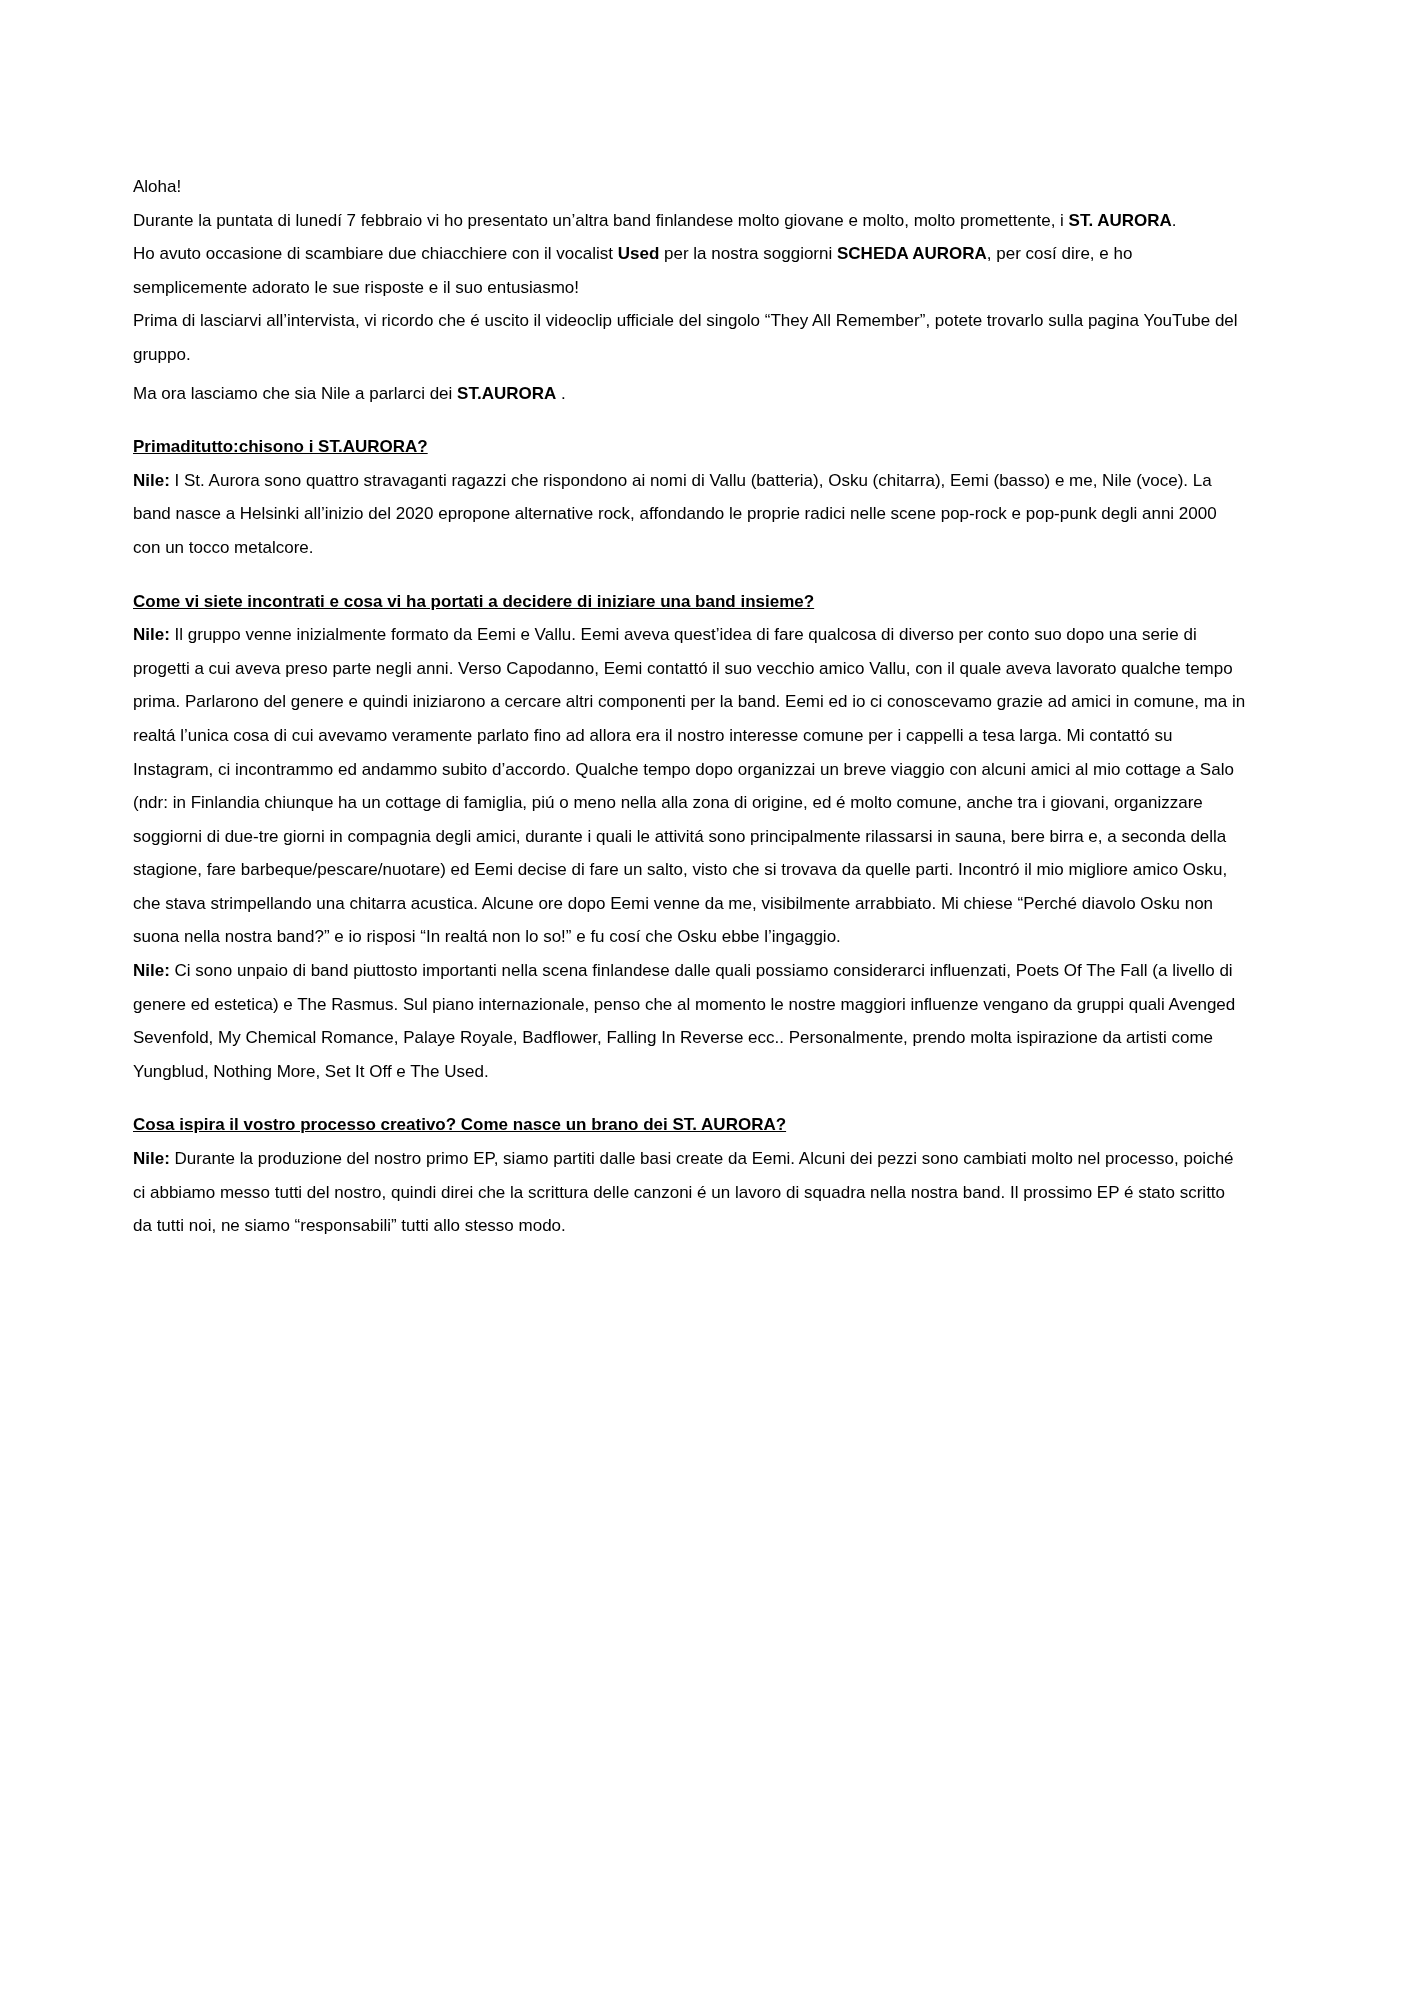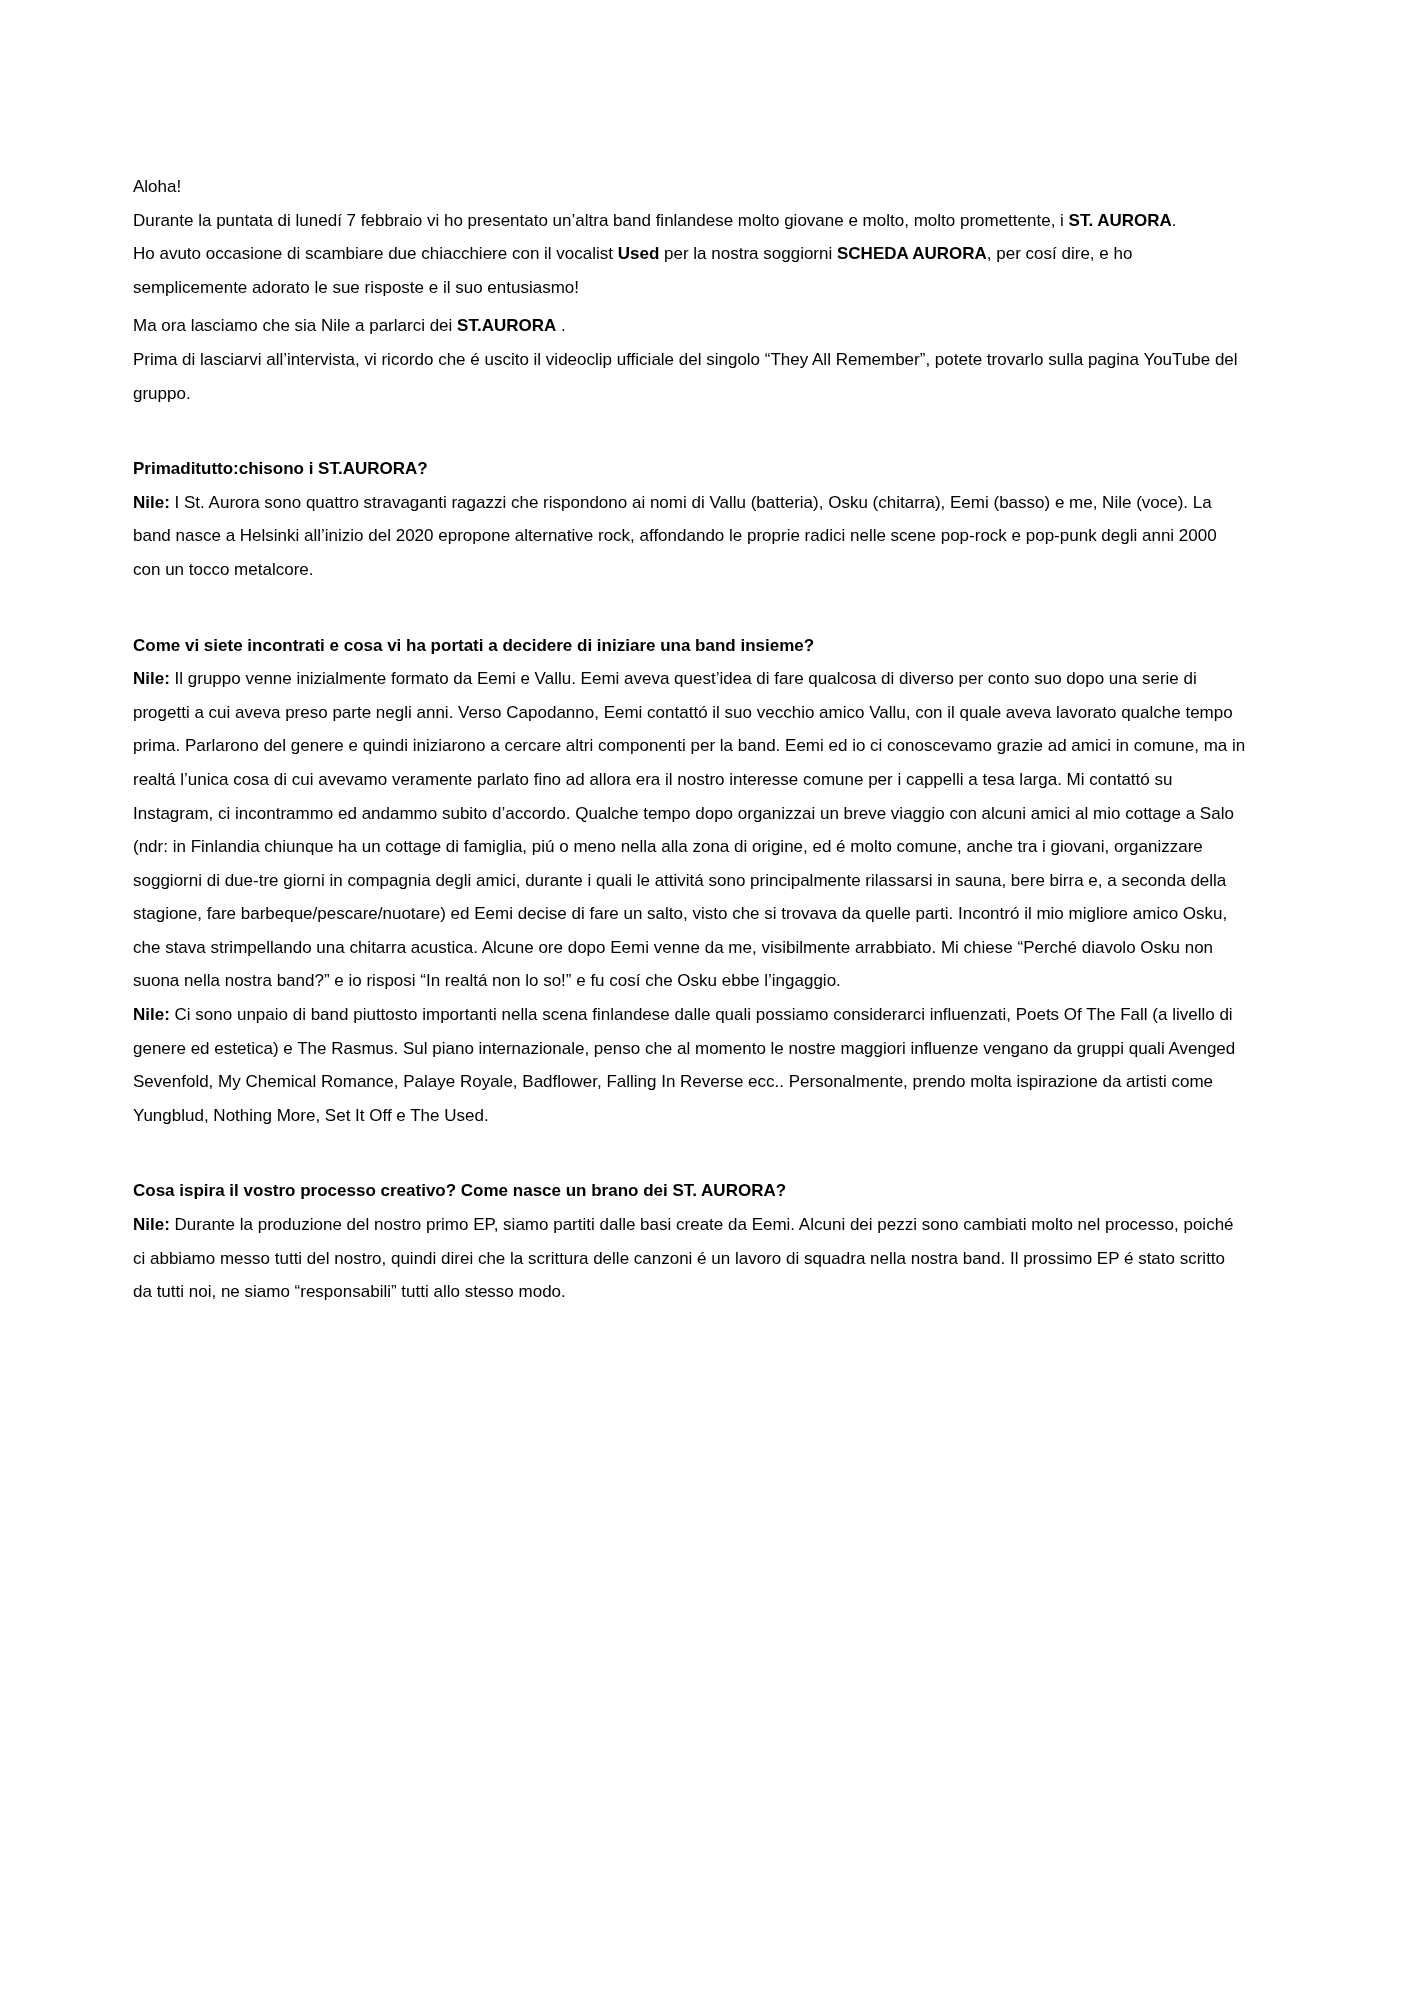--- a/index.html
+++ b/index.html
@@ -29,34 +29,34 @@
     margin: 0;
     padding: 0;
     font-size: 17px;
     line-height: 33.6px;
     font-weight: 400;
     word-spacing: normal;
   }
   .heading {
     font-weight: 700;
   }
-  .gap-lg { margin-top: 42px; }
+  .gap-lg { margin-top: 20px; text-decoration: underline; }
   .gap-sm { margin-top: 5px; }
   .bold { font-weight: 700; }
 </style>
 </head>
 <body>
 
 <div class="page">
   <div class="doc">
       <p class="block para"><span class="regular">Aloha!</span></p>
       <p class="block para"><span class="regular">Durante la puntata di lunedí 7 febbraio vi ho presentato un’altra band finlandese molto giovane e molto, molto promettente, i </span><span class="bold">ST. AURORA</span><span class="regular">.</span></p>
       <p class="block para"><span class="regular">Ho avuto occasione di scambiare due chiacchiere con il vocalist </span><span class="bold">Used</span><span class="regular"> per la nostra soggiorni </span><span class="bold">SCHEDA AURORA</span><span class="regular">, per cosí dire, e ho semplicemente adorato le sue risposte e il suo entusiasmo!</span></p>
+      <p class="block para"><span class="regular">Prima di lasciarvi all’intervista, vi ricordo che é uscito il videoclip ufficiale del singolo “They All Remember”, potete trovarlo sulla pagina YouTube del gruppo.</span></p>
       <p class="block para gap-sm"><span class="regular">Ma ora lasciamo che sia Nile a parlarci dei </span><span class="bold">ST.AURORA</span><span class="regular"> .</span></p>
-      <p class="block para"><span class="regular">Prima di lasciarvi all’intervista, vi ricordo che é uscito il videoclip ufficiale del singolo “They All Remember”, potete trovarlo sulla pagina YouTube del gruppo.</span></p>
       <h2 class="block heading gap-lg"><span class="regular">Primaditutto:chisono i ST.AURORA?</span></h2>
       <p class="block para"><span class="bold">Nile:</span><span class="regular"> I St. Aurora sono quattro stravaganti ragazzi che rispondono ai nomi di Vallu (batteria), Osku (chitarra), Eemi (basso) e me, Nile (voce). La band nasce a Helsinki all’inizio del 2020 epropone alternative rock, affondando le proprie radici nelle scene pop-rock e pop-punk degli anni 2000 con un tocco metalcore.</span></p>
       <h2 class="block heading gap-lg"><span class="regular">Come vi siete incontrati e cosa vi ha portati a decidere di iniziare una band insieme?</span></h2>
       <p class="block para"><span class="bold">Nile:</span><span class="regular"> Il gruppo venne inizialmente formato da Eemi e Vallu. Eemi aveva quest’idea di fare qualcosa di diverso per conto suo dopo una serie di progetti a cui aveva preso parte negli anni. Verso Capodanno, Eemi contattó il suo vecchio amico Vallu, con il quale aveva lavorato qualche tempo prima. Parlarono del genere e quindi iniziarono a cercare altri componenti per la band. Eemi ed io ci conoscevamo grazie ad amici in comune, ma in realtá l’unica cosa di cui avevamo veramente parlato fino ad allora era il nostro interesse comune per i cappelli a tesa larga. Mi contattó su Instagram, ci incontrammo ed andammo subito d’accordo. Qualche tempo dopo organizzai un breve viaggio con alcuni amici al mio cottage a Salo (ndr: in Finlandia chiunque ha un cottage di famiglia, piú o meno nella alla zona di origine, ed é molto comune, anche tra i giovani, organizzare soggiorni di due-tre giorni in compagnia degli amici, durante i quali le attivitá sono principalmente rilassarsi in sauna, bere birra e, a seconda della stagione, fare barbeque/pescare/nuotare) ed Eemi decise di fare un salto, visto che si trovava da quelle parti. Incontró il mio migliore amico Osku, che stava strimpellando una chitarra acustica. Alcune ore dopo Eemi venne da me, visibilmente arrabbiato. Mi chiese “Perché diavolo Osku non suona nella nostra band?” e io risposi “In realtá non lo so!” e fu cosí che Osku ebbe l’ingaggio.</span></p>
       <p class="block para"><span class="bold">Nile:</span><span class="regular"> Ci sono unpaio di band piuttosto importanti nella scena finlandese dalle quali possiamo considerarci influenzati, Poets Of The Fall (a livello di genere ed estetica) e The Rasmus. Sul piano internazionale, penso che al momento le nostre maggiori influenze vengano da gruppi quali Avenged Sevenfold, My Chemical Romance, Palaye Royale, Badflower, Falling In Reverse ecc.. Personalmente, prendo molta ispirazione da artisti come Yungblud, Nothing More, Set It Off e The Used.</span></p>
       <h2 class="block heading gap-lg"><span class="regular">Cosa ispira il vostro processo creativo? Come nasce un brano dei ST. AURORA?</span></h2>
       <p class="block para"><span class="bold">Nile:</span><span class="regular"> Durante la produzione del nostro primo EP, siamo partiti dalle basi create da Eemi. Alcuni dei pezzi sono cambiati molto nel processo, poiché ci abbiamo messo tutti del nostro, quindi direi che la scrittura delle canzoni é un lavoro di squadra nella nostra band. Il prossimo EP é stato scritto da tutti noi, ne siamo “responsabili” tutti allo stesso modo.</span></p>
     </div>
 </div>
 

